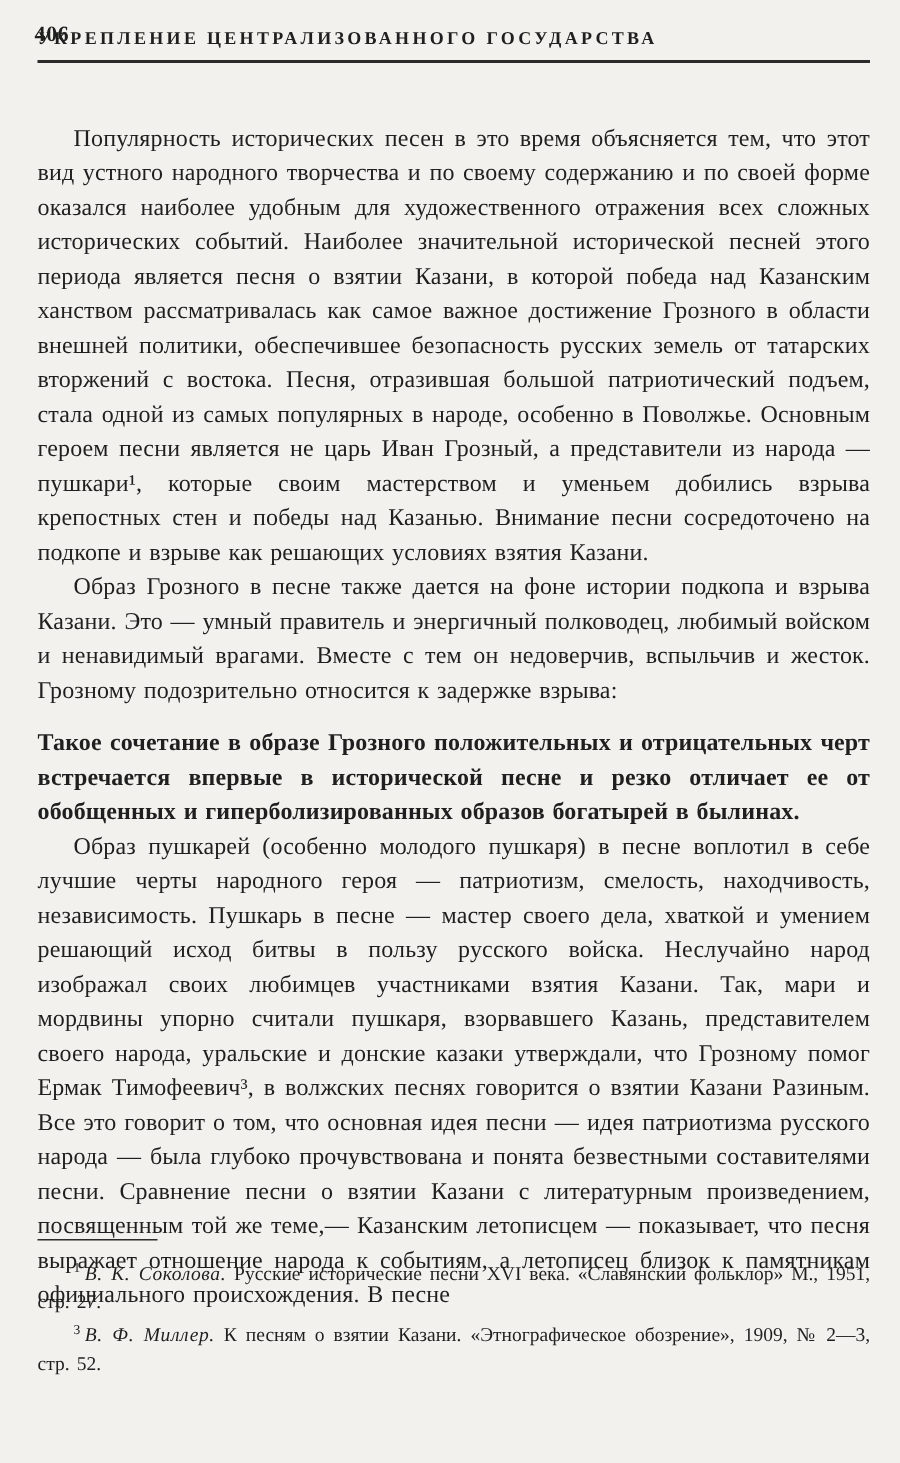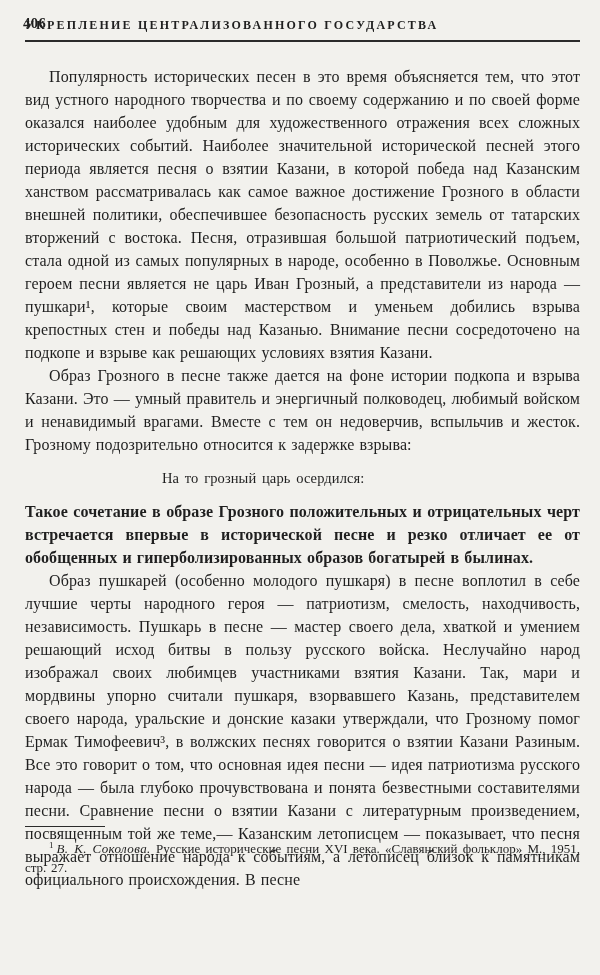--- a/index.html
+++ b/index.html
@@ -38,21 +38,21 @@
     padding-top: 4px;
     white-space: nowrap;
   }
   .header-rule {
     border: none;
     border-top: 2px solid #2b2b2b;
     margin-top: 6px;
   }
   
   .page-body {
-    margin-top: 23px;
+    margin-top: 39px;
     font-size: 16px;
     line-height: 23px;
     text-align: justify;
     letter-spacing: 0.1px;
     word-spacing: 1px;
     hyphens: auto;
     -webkit-hyphens: auto;
   }
   .page-body p {
     text-indent: 24px;
@@ -107,25 +107,25 @@
     <span class="page-number">406</span>
     <span class="running-title">УКРЕПЛЕНИЕ ЦЕНТРАЛИЗОВАННОГО ГОСУДАРСТВА</span>
   </header>
   <hr class="header-rule">
 
   <main class="page-body">
     <p>Популярность исторических песен в это время объясняется тем, что этот вид устного народного творчества и по своему содержанию и по своей форме оказался наиболее удобным для художественного отражения всех сложных исторических событий. Наиболее значительной исторической песней этого периода является песня о взятии Казани, в которой победа над Казанским ханством рассматривалась как самое важное достижение Грозного в области внешней политики, обеспечившее безопасность русских земель от татарских вторжений с востока. Песня, отразившая большой патриотический подъем, стала одной из самых популярных в народе, особенно в Поволжье. Основным героем песни является не царь Иван Грозный, а представители из народа — пушкари¹, которые своим мастерством и уменьем добились взрыва крепостных стен и победы над Казанью. Внимание песни сосредоточено на подкопе и взрыве как решающих условиях взятия Казани.</p>
     <p>Образ Грозного в песне также дается на фоне истории подкопа и взрыва Казани. Это — умный правитель и энергичный полководец, любимый войском и ненавидимый врагами. Вместе с тем он недоверчив, вспыльчив и жесток. Грозному подозрительно относится к задержке взрыва:</p>
 
     <div class="verse">
-      <div>На то грозный царь осердился:</div>
     </div>
 
     <p class="no-indent">Такое сочетание в образе Грозного положительных и отрицательных черт встречается впервые в исторической песне и резко отличает ее от обобщенных и гиперболизированных образов богатырей в былинах.</p>
     <p>Образ пушкарей (особенно молодого пушкаря) в песне воплотил в себе лучшие черты народного героя — патриотизм, смелость, находчивость, независимость. Пушкарь в песне — мастер своего дела, хваткой и умением решающий исход битвы в пользу русского войска. Неслучайно народ изображал своих любимцев участниками взятия Казани. Так, мари и мордвины упорно считали пушкаря, взорвавшего Казань, представителем своего народа, уральские и донские казаки утверждали, что Грозному помог Ермак Тимофеевич³, в волжских песнях говорится о взятии Казани Разиным. Все это говорит о том, что основная идея песни — идея патриотизма русского народа — была глубоко прочувствована и понята безвестными составителями песни. Сравнение песни о взятии Казани с литературным произведением, посвященным той же теме,— Казанским летописцем — показывает, что песня выражает отношение народа к событиям, а летописец близок к памятникам официального происхождения. В песне</p>
   </main>
 
   <footer class="footnotes">
     <hr class="fn-rule">
     <div class="fn"><sup>1</sup><i>В. К. Соколова.</i> <span>Русские исторические песни XVI века. «Славянский фольклор» М., 1951, стр. 27.</span></div>
+    <div class="fn"><sup>3</sup><i>В. Ф. Миллер.</i> <span>К песням о взятии Казани. «Этнографическое обозрение», 1909, № 2—3, стр. 52.</span></div>
   </footer>
 
 </div>
 
 </body></html>

